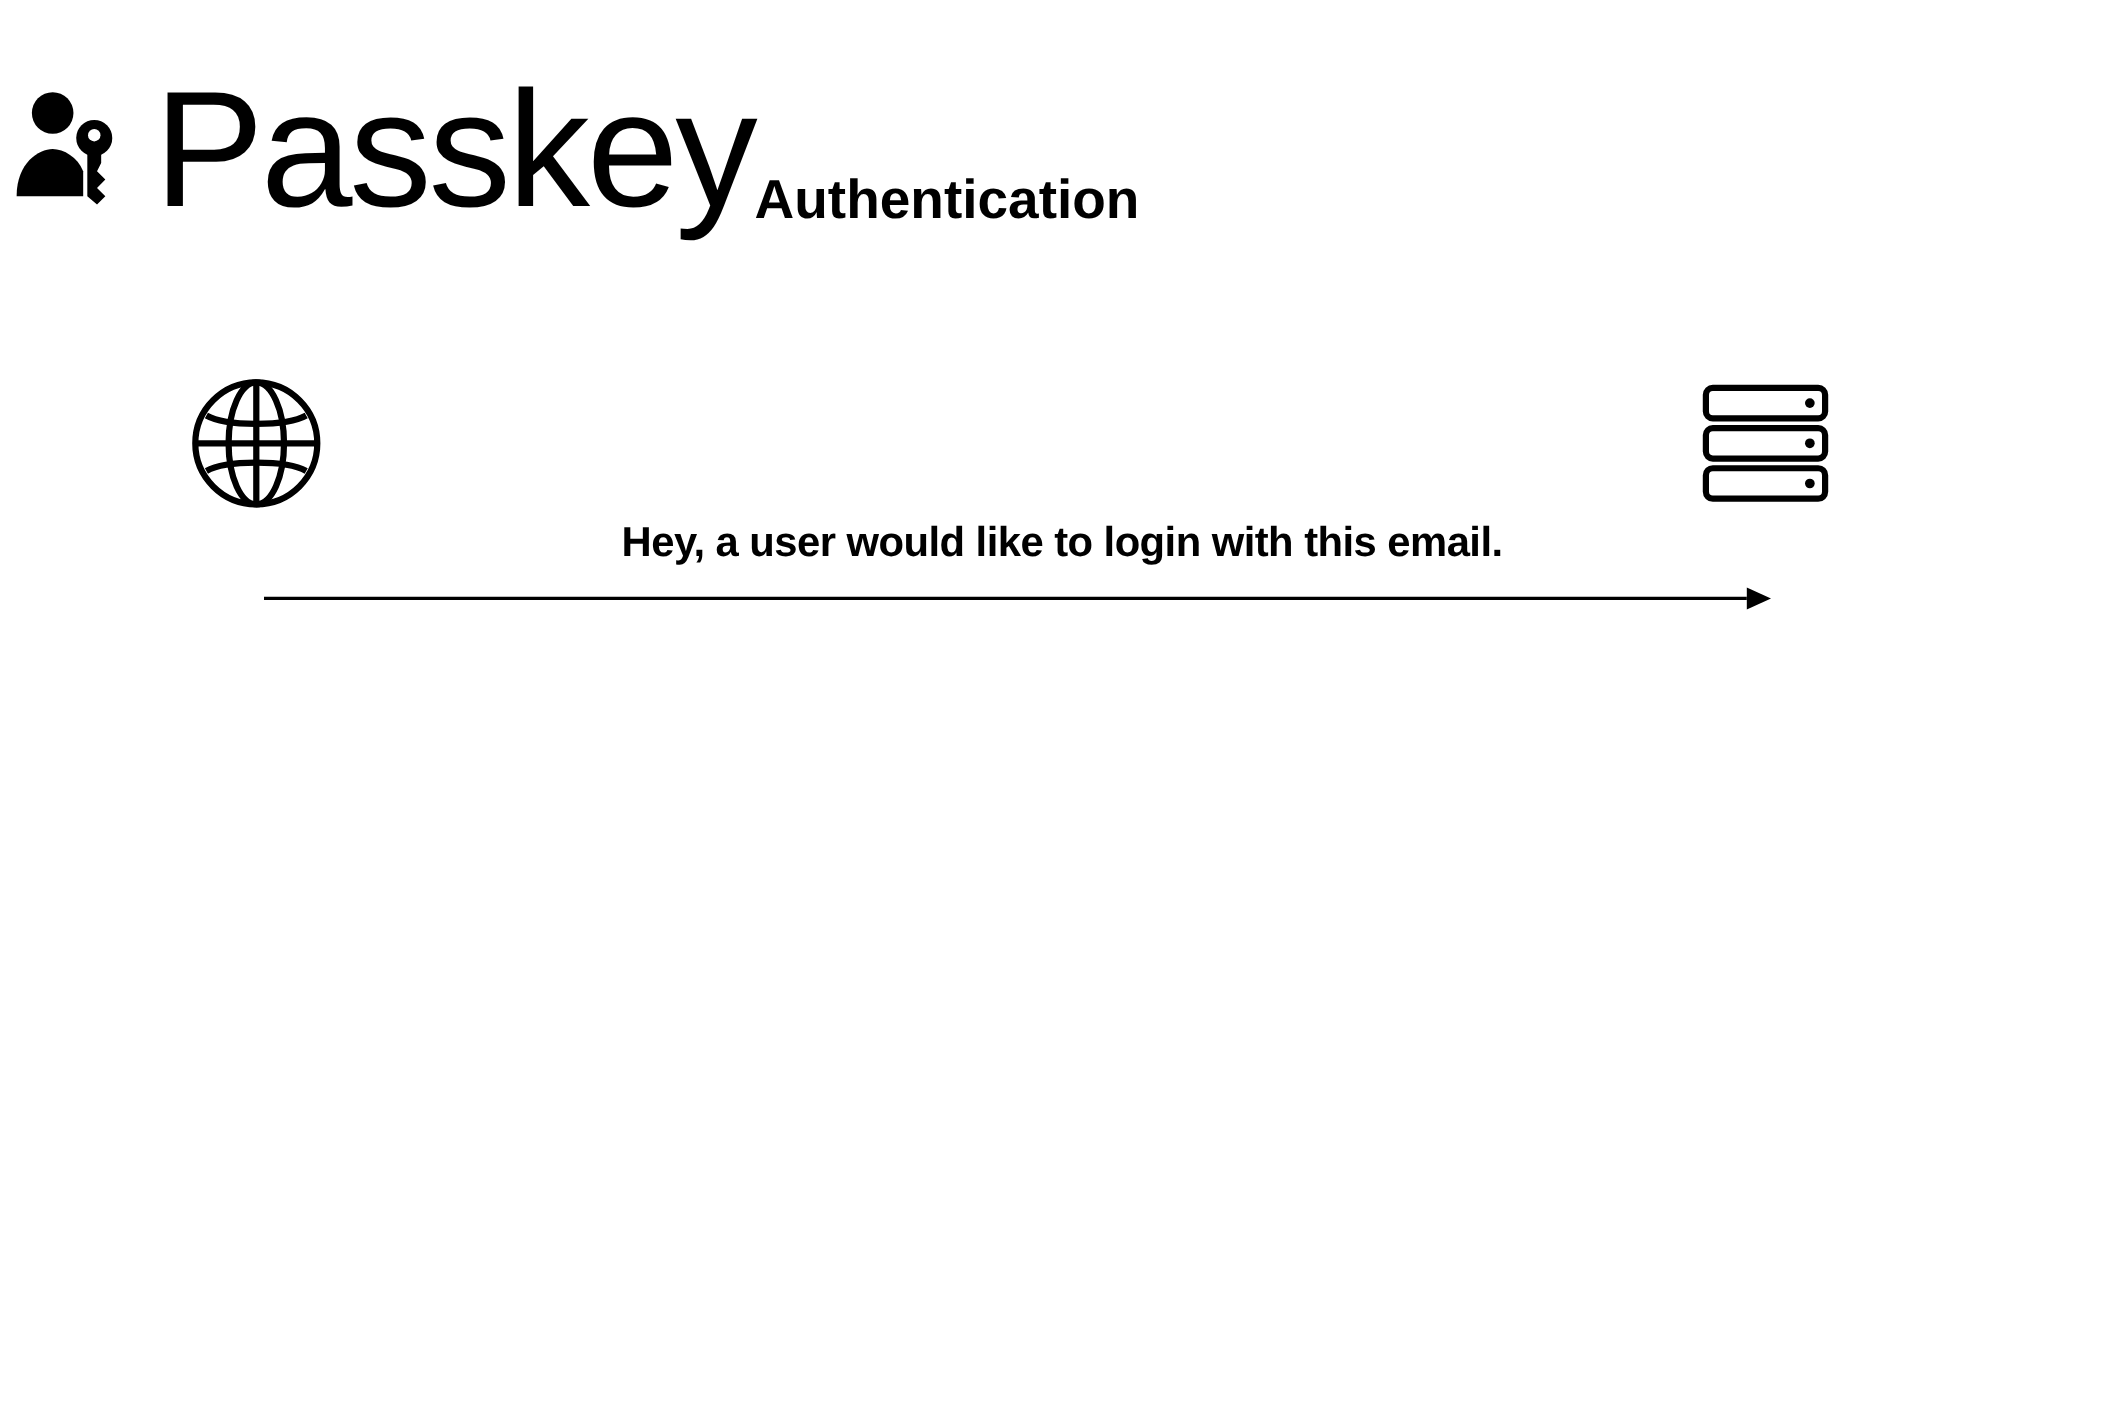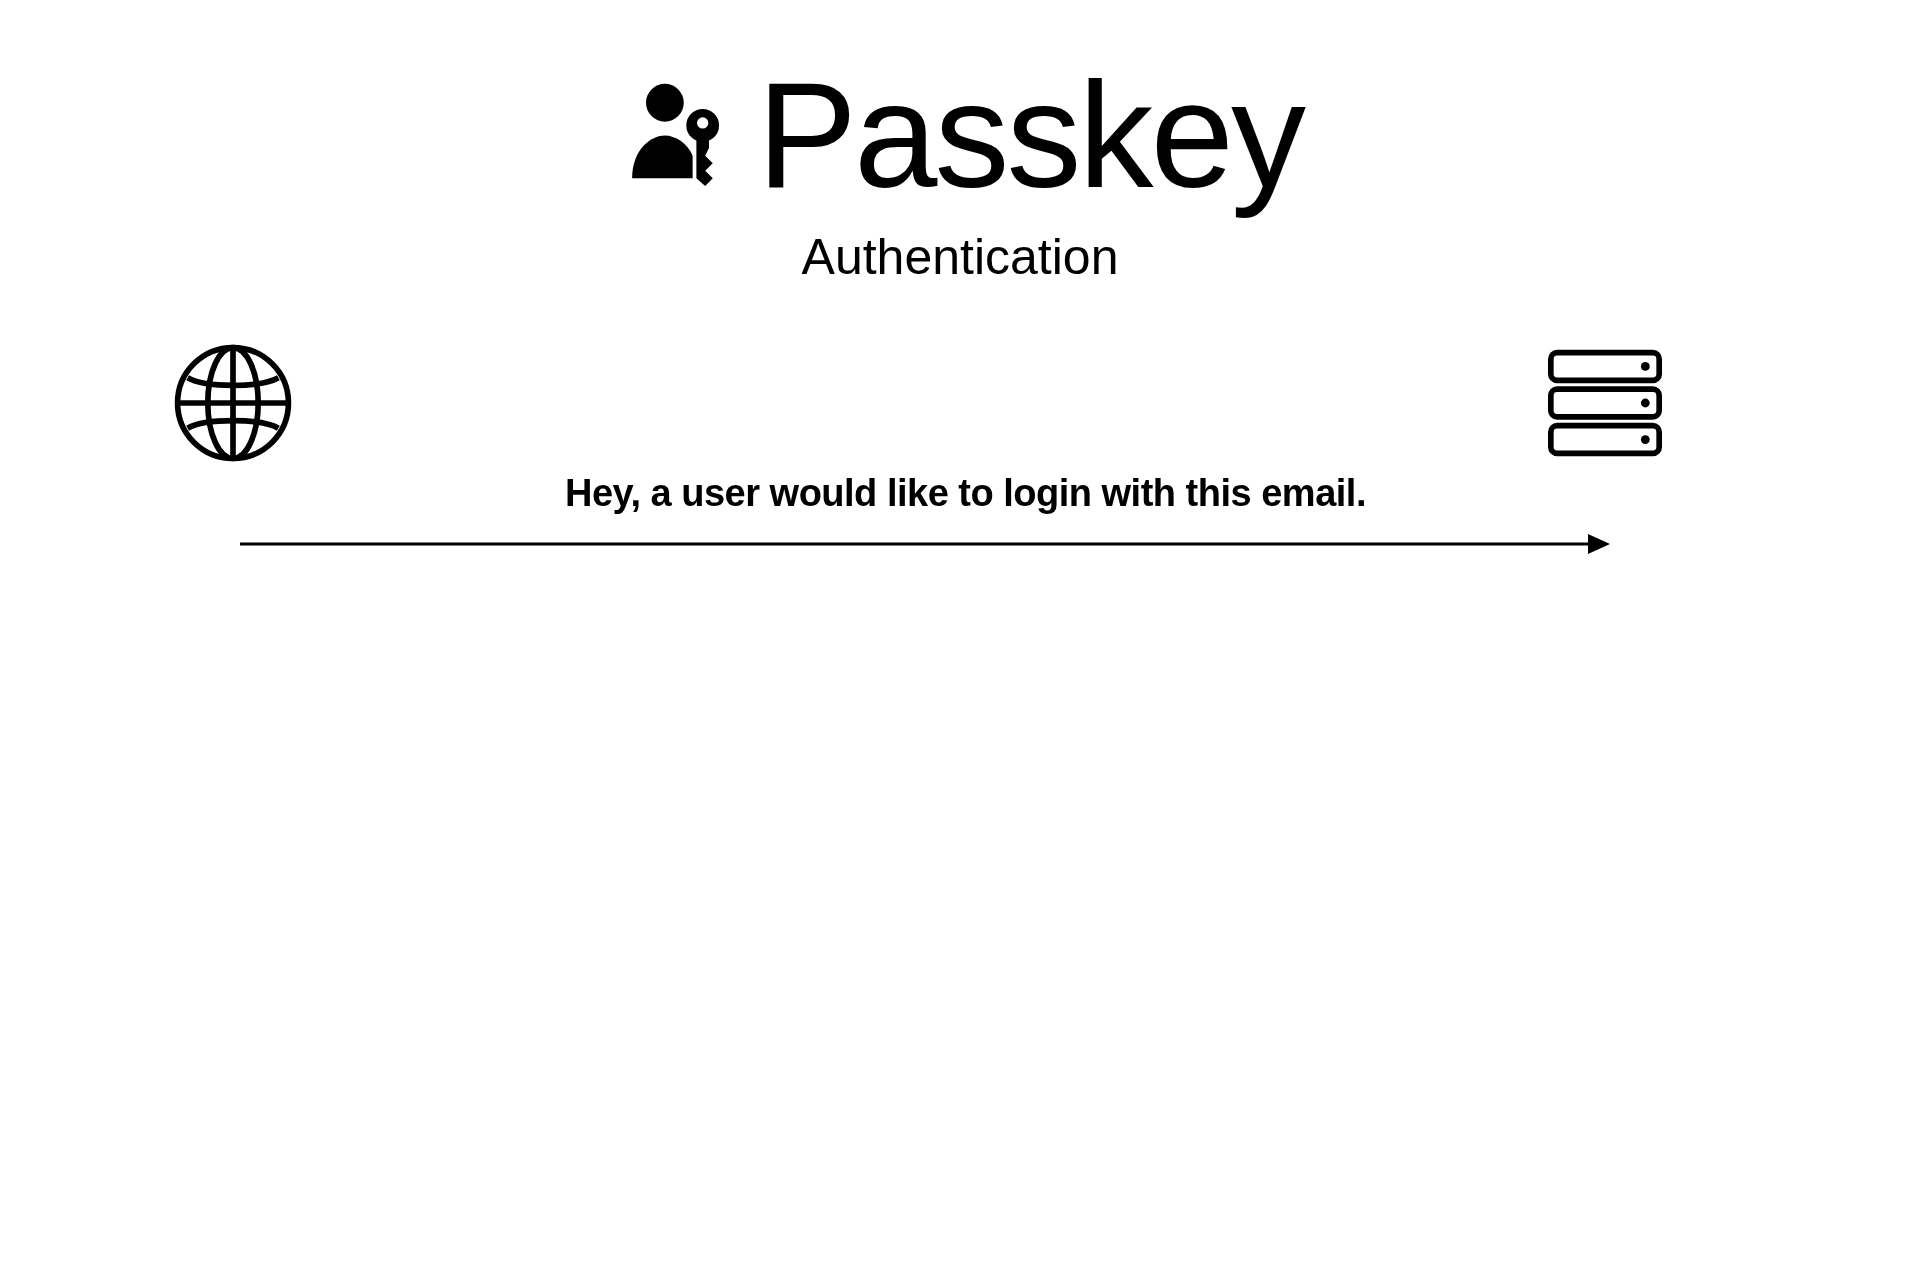--- a/index.html
+++ b/index.html
@@ -13,38 +13,38 @@
       background: #ffffff;
       font-family: Arial, Helvetica, sans-serif;
       position: relative;
     }
     .header {
       position: absolute;
       top: 60px;
       left: 0;
       width: 100%;
       display: flex;
-      flex-direction: column;
-      align-items: center;
+      flex-direction: row;
+      align-items: flex-end;
     }
     .title-row {
       display: flex;
       align-items: center;
       gap: 14px;
     }
     .title-text {
       font-size: 150px;
       font-weight: 400;
       line-height: 1;
       letter-spacing: -3px;
       color: #000;
     }
     .subtitle {
       font-size: 50px;
-      font-weight: 400;
+      font-weight: 700;
       color: #000;
       margin-top: 18px;
       letter-spacing: 0px;
     }
     .diagram {
       position: absolute;
       top: 340px;
       left: 0;
       width: 100%;
       height: 200px;

